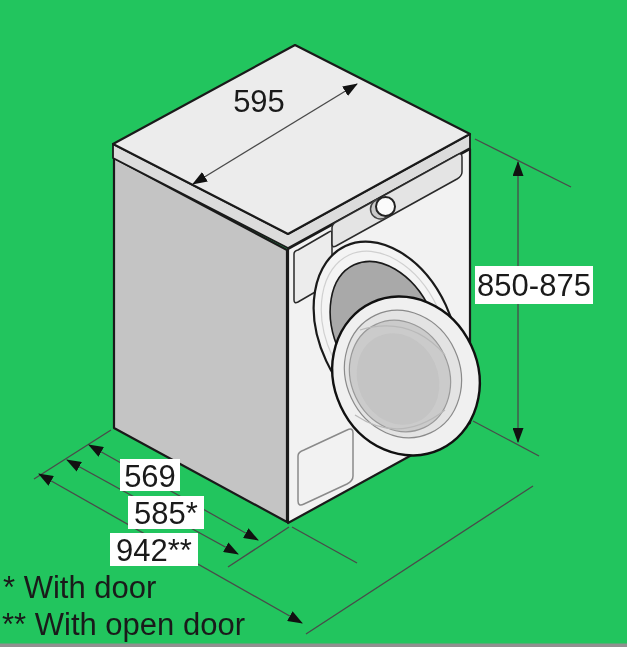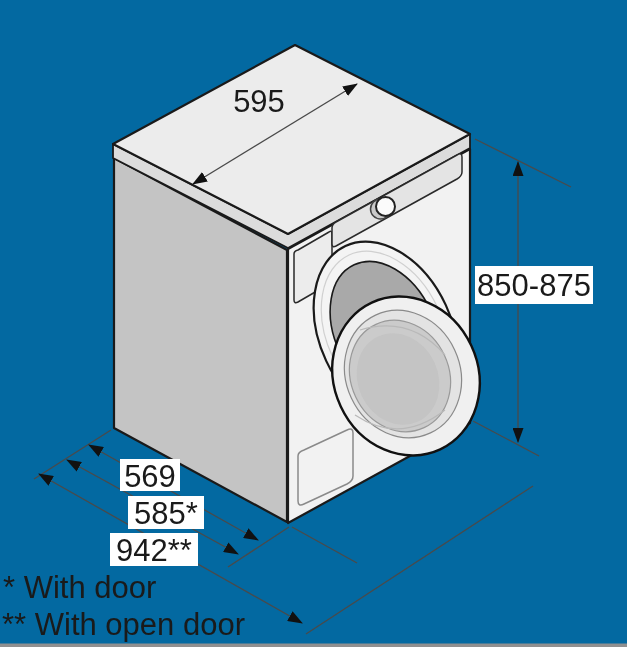--- a/index.html
+++ b/index.html
@@ -1,19 +1,19 @@
 <!DOCTYPE html>
 <html><head>
 <meta charset="utf-8">
 <style>
   html,body{margin:0;padding:0;background:#ffffff;}
   .stage{
     position:relative;
     width:627px;height:647px;
-    background:#0369a1;
+    background:#22c55e;
     font-family:"Liberation Sans", sans-serif;
     overflow:hidden;
   }
   svg{display:block;}
   text{
     font-family:"Liberation Sans", sans-serif;
     fill:#1a1a1a;
   }
   .dim-num{font-size:31px;}
   .footnote{font-size:31px;}

